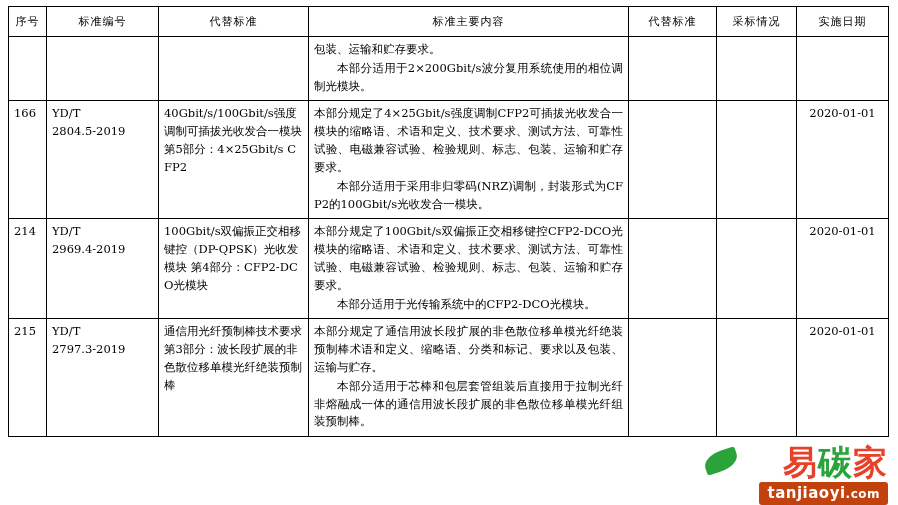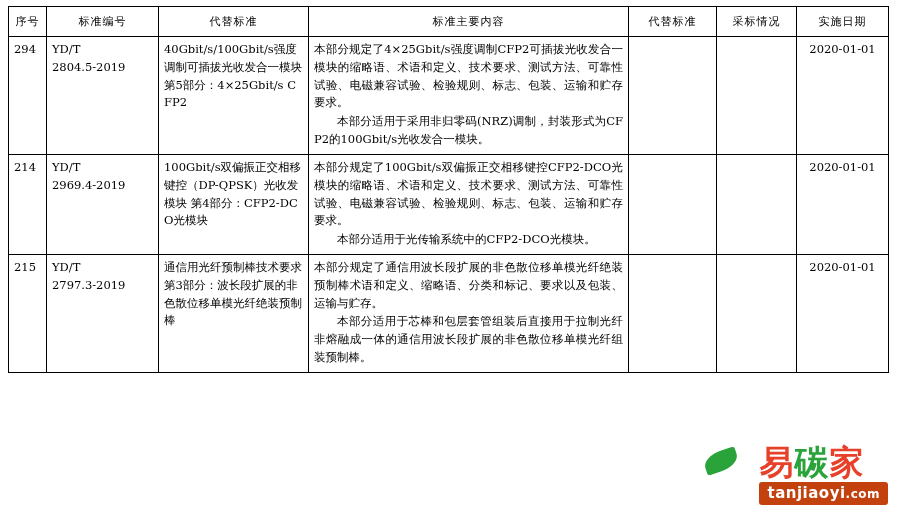--- a/index.html
+++ b/index.html
@@ -123,20 +123,21 @@
     font-size: 15px;
     letter-spacing: 0.5px;
     padding: 2px 8px 3px 8px;
     border-radius: 3px;
     display: inline-block;
   }
   .wm-sub .dot { font-size: 12px; }
   .wm-stack {
     display: flex;
     flex-direction: column;
+    align-items: flex-end;
   }
 </style>
 </head>
 <body>
 
 <div class="page">
 
   <table class="std-table">
     <colgroup>
       <col class="c-seq">
@@ -153,23 +154,35 @@
         <th>标准编号</th>
         <th>代替标准</th>
         <th>标准主要内容</th>
         <th>代替标准</th>
         <th>采标情况</th>
         <th>实施日期</th>
       </tr>
     </thead>
     <tbody>
 
-
-      <tr>
-        <td class="seq-cell">294</td>
+      <tr>
+        <td class="seq-cell"></td>
+        <td class="num-cell"></td>
+        <td class="name-cell"></td>
+        <td class="content-cell">
+          <p>包装、运输和贮存要求。</p>
+          <p class="indent">本部分适用于2×200Gbit/s波分复用系统使用的相位调制光模块。</p>
+        </td>
+        <td class="empty-cell"></td>
+        <td class="empty-cell"></td>
+        <td class="date-cell"></td>
+      </tr>
+
+      <tr>
+        <td class="seq-cell">166</td>
         <td class="num-cell">YD/T
 2804.5-2019</td>
         <td class="name-cell">40Gbit/s/100Gbit/s强度调制可插拔光收发合一模块 第5部分：4×25Gbit/s CFP2</td>
         <td class="content-cell">
           <p>本部分规定了4×25Gbit/s强度调制CFP2可插拔光收发合一模块的缩略语、术语和定义、技术要求、测试方法、可靠性试验、电磁兼容试验、检验规则、标志、包装、运输和贮存要求。</p>
           <p class="indent">本部分适用于采用非归零码(NRZ)调制，封装形式为CFP2的100Gbit/s光收发合一模块。</p>
         </td>
         <td class="empty-cell"></td>
         <td class="empty-cell"></td>
         <td class="date-cell">2020-01-01</td>

